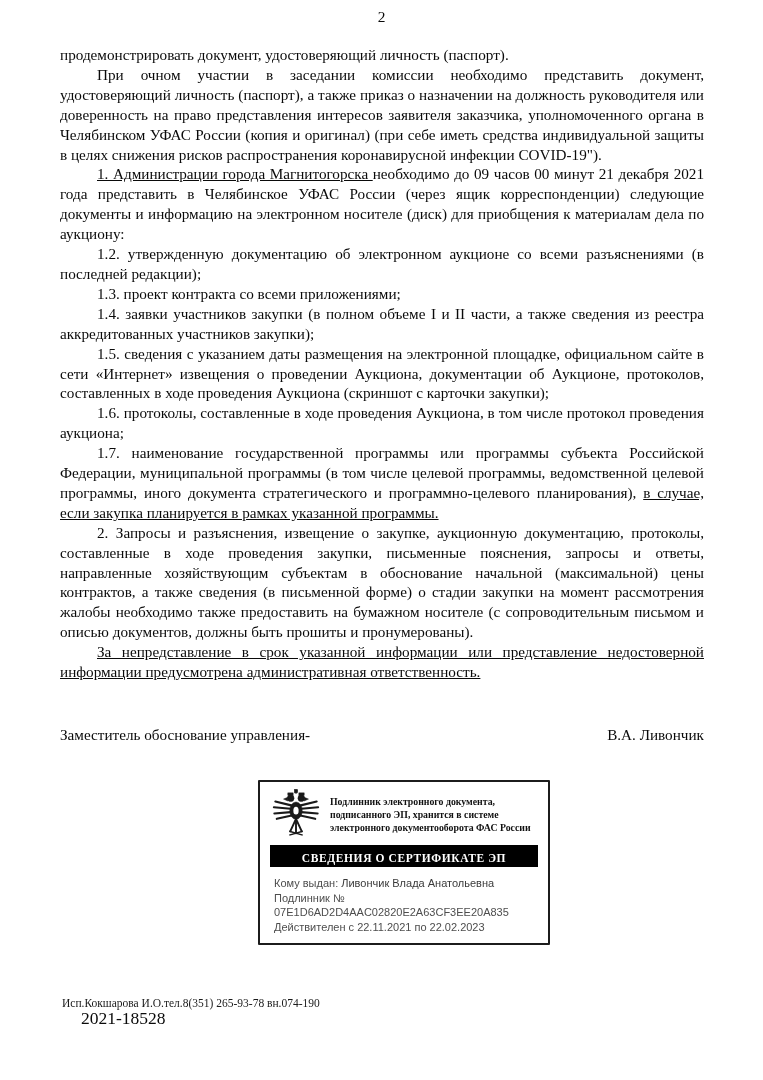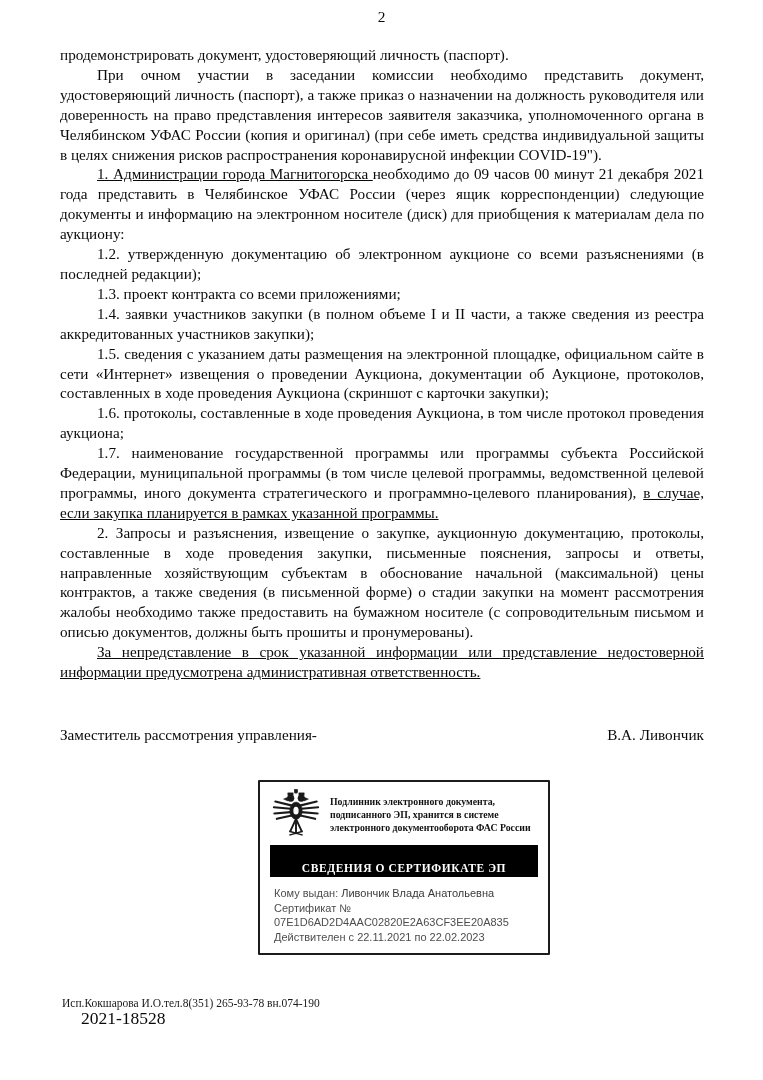--- a/index.html
+++ b/index.html
@@ -39,21 +39,21 @@
   }
   .stamp-top { display: flex; align-items: center; gap: 10px; padding: 0 10px 0 12px; }
   .eagle { flex: 0 0 48px; width: 48px; height: 50px; }
   .stamp-header {
     font-size: 9.8px; font-weight: bold; line-height: 13px;
     color: #111; text-align: left;
   }
   .stamp-banner {
     margin: 6px 10px 9px; background: #000000; color: #ffffff;
     text-align: center; font-weight: bold; font-size: 11.5px;
-    letter-spacing: 0.6px; padding: 17px 0 3px;
+    letter-spacing: 0.6px; padding: 7px 0 3px;
   }
   .stamp-info {
     padding: 0 12px 0 14px;
     font-family: "Liberation Sans", "DejaVu Sans", sans-serif;
     font-size: 11px; line-height: 14.6px; color: #4d4d4d;
   }
   .stamp-info .b { color: #3a3a3a; }
   .exec-line { position: absolute; left: 62px; top: 997px; font-size: 11.5px; color: #1a1a1a; }
   .doc-number { position: absolute; left = 62px; left: 62px; top: 1008px; font-size: 17.5px; margin-left: 19px; }
 </style>
@@ -73,21 +73,21 @@
       <p class="para indent"><span>1.4. заявки участников закупки (в полном объеме I и II части, а также сведения из реестра аккредитованных участников закупки);</span></p>
       <p class="para indent"><span>1.5. сведения с указанием даты размещения на электронной площадке, официальном сайте в сети «Интернет» извещения о проведении Аукциона, документации об Аукционе, протоколов, составленных в ходе проведения Аукциона (скриншот с карточки закупки);</span></p>
       <p class="para indent"><span>1.6. протоколы, составленные в ходе проведения Аукциона, в том числе протокол проведения аукциона;</span></p>
       <p class="para indent"><span>1.7. наименование государственной программы или программы субъекта Российской Федерации, муниципальной программы (в том числе целевой программы, ведомственной целевой программы, иного документа стратегического и программно-целевого планирования), </span><span class="u">в случае, если закупка планируется в рамках указанной программы.</span></p>
       <p class="para indent"><span class="b">2. Запросы и разъяснения, извещение о закупке, аукционную документацию, протоколы, составленные в ходе проведения закупки, письменные пояснения, запросы и ответы, направленные хозяйствующим субъектам в обоснование начальной (максимальной) цены контрактов, а также сведения (в письменной форме) о стадии закупки на момент рассмотрения жалобы необходимо также предоставить на бумажном носителе (с сопроводительным письмом и описью документов, должны быть прошиты и пронумерованы).</span></p>
       <p class="para indent"><span class="b u">За непредставление в срок указанной информации или представление недостоверной информации предусмотрена административная ответственность.</span></p>
     </div>
 
   <div class="sig-row">
     <div>
-      <div>Заместитель рассмотрения управления-</div>
+      <div>Заместитель обоснование управления-</div>
     </div>
     <div>В.А. Ливончик</div>
   </div>
 
   <div class="stamp">
     <div class="stamp-top">
       <span class="eagle">
         <svg viewBox="0 0 100 104" width="48" height="50" xmlns="http://www.w3.org/2000/svg">
           <g fill="#1a1a1a" stroke="#1a1a1a">
             <rect x="47" y="1" width="6" height="7"></rect>
@@ -119,21 +119,21 @@
             <line x1="36" y1="88" x2="64" y2="96" stroke-width="3"></line>
             <ellipse cx="50" cy="45" rx="5.5" ry="8" fill="#ffffff" stroke="none"></ellipse>
           </g>
         </svg>
       </span>
       <div class="stamp-header">Подлинник электронного документа, подписанного ЭП, хранится в системе электронного документооборота ФАС России</div>
     </div>
     <div class="stamp-banner">СВЕДЕНИЯ О СЕРТИФИКАТЕ ЭП</div>
     <div class="stamp-info">
       <div><span>Кому выдан:</span> <span class="b">Ливончик Влада Анатольевна</span></div>
-      <div>Сертификат № 07E1D6AD2D4AAC02820E2A63CF3EE20A835</div>
+      <div>Подлинник № 07E1D6AD2D4AAC02820E2A63CF3EE20A835</div>
       <div>Действителен с 22.11.2021 по 22.02.2023</div>
     </div>
   </div>
 
   <div class="exec-line">Исп.Кокшарова И.О.тел.8(351) 265-93-78 вн.074-190</div>
   <div class="doc-number">2021-18528</div>
 
 </div>
 
 </body></html>

